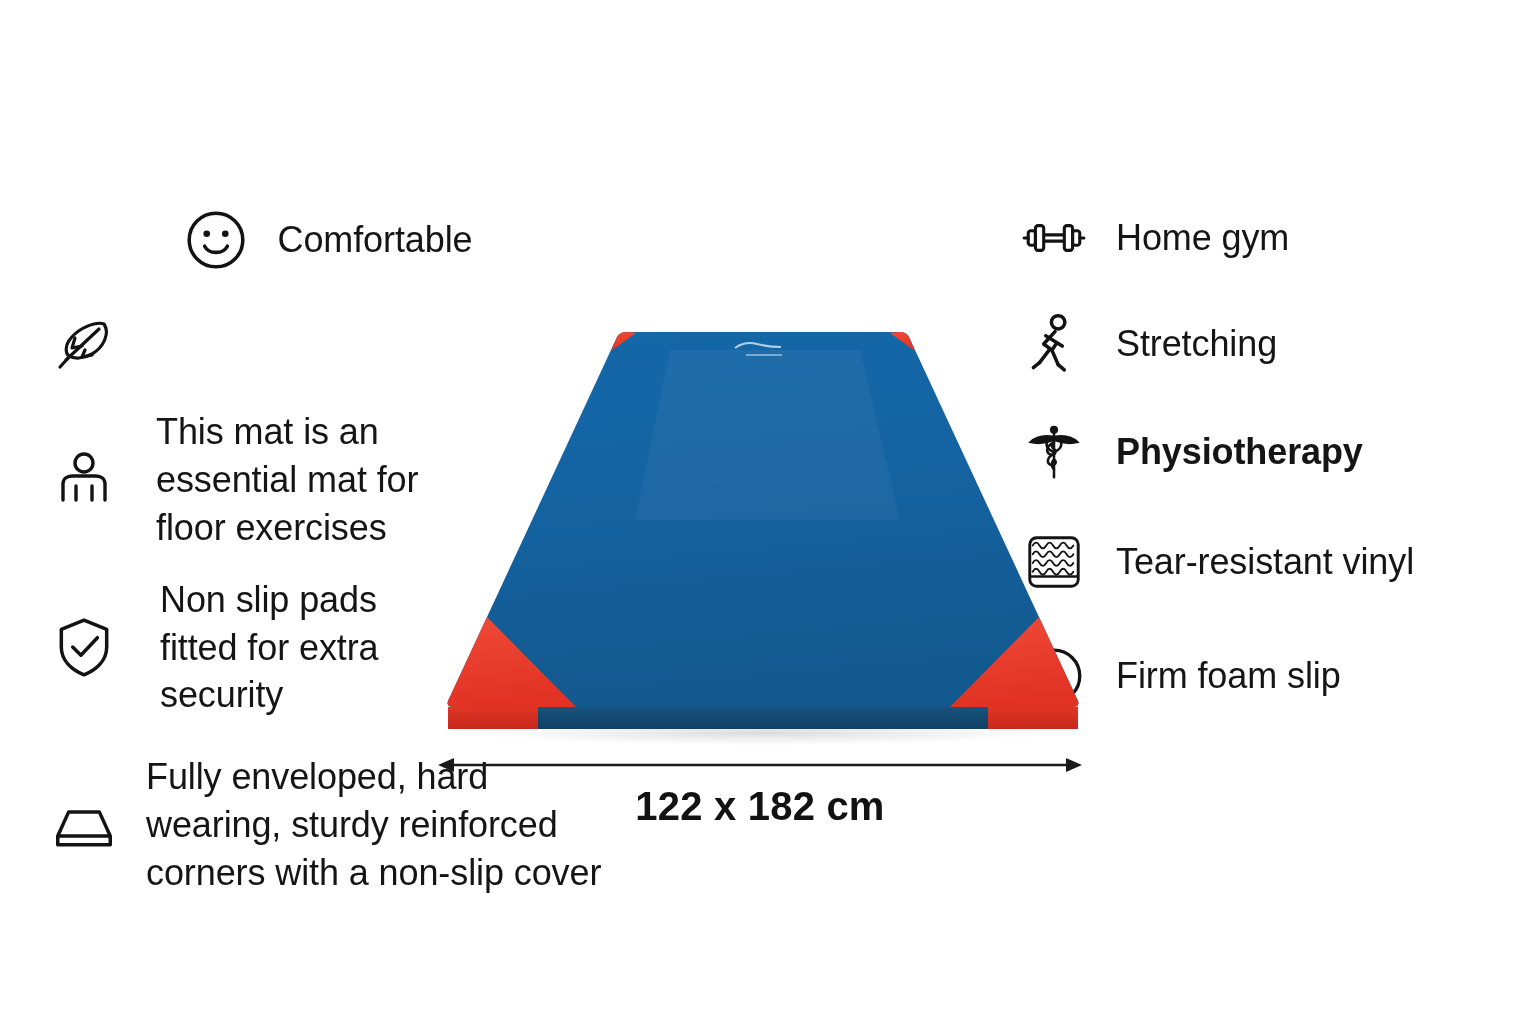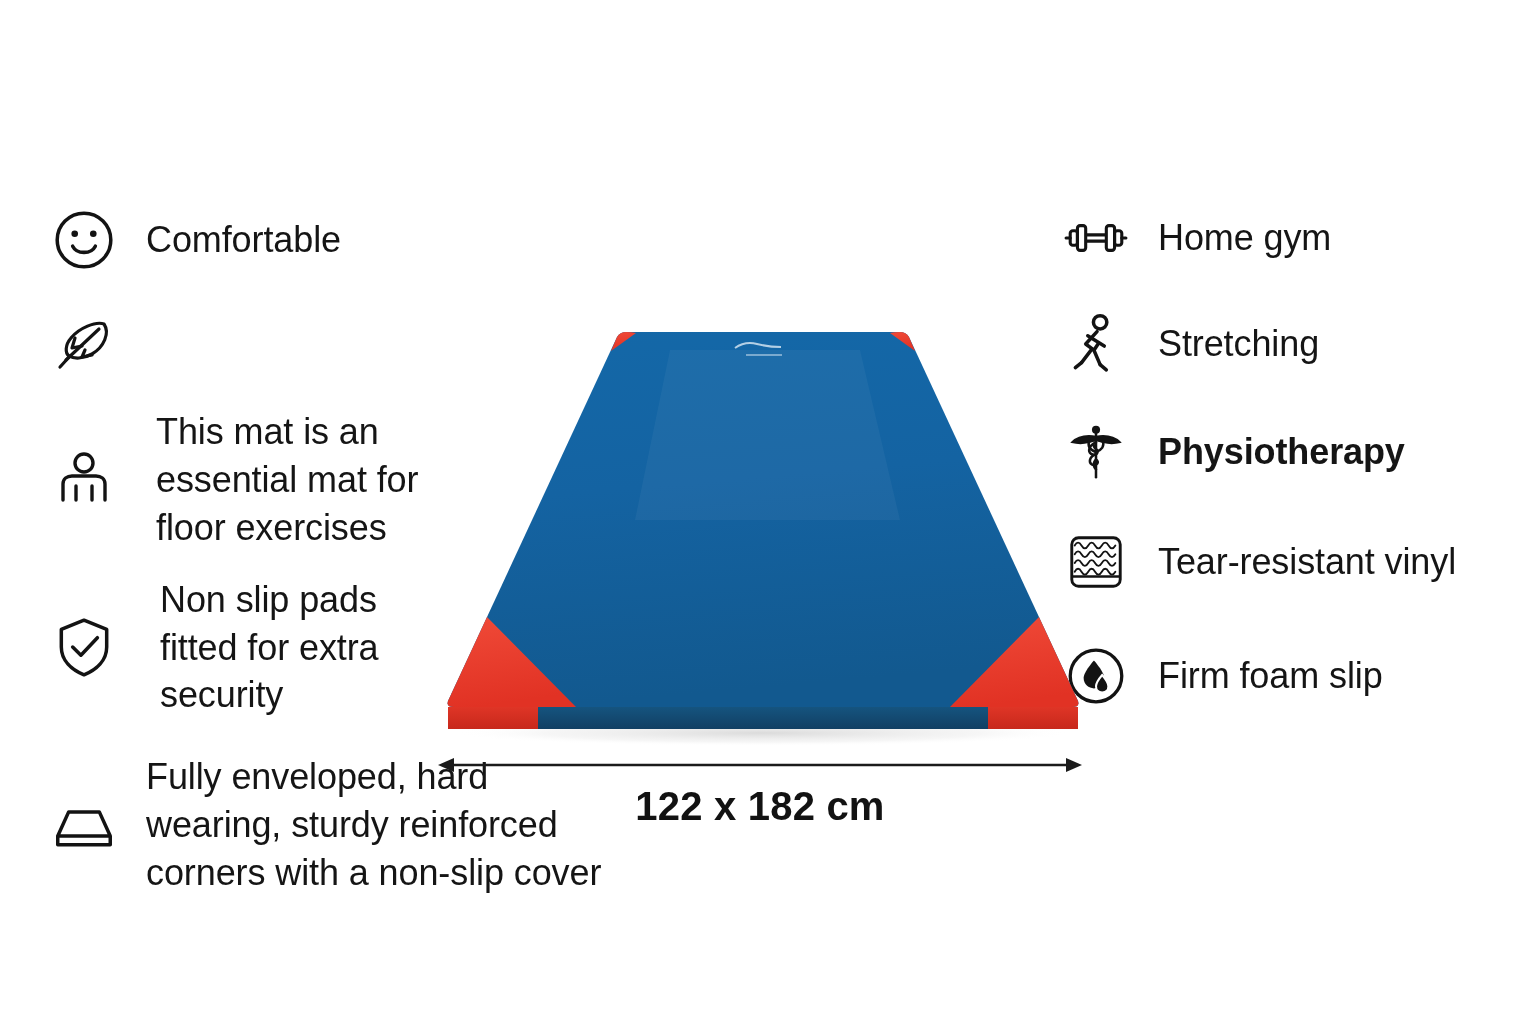--- a/index.html
+++ b/index.html
@@ -19,21 +19,21 @@
     overflow: hidden;
   }
 
   
   .col {
     position: absolute;
     display: flex;
     flex-direction: column;
   }
   #left-column  { left: 44px;  top: 200px; width: 560px; }
-  #right-column { left: 1056px; top: 198px; width: 470px; }
+  #right-column { left: 1014px; top: 198px; width: 470px; }
 
   .feature {
     display: flex;
     align-items: center;
     gap: 22px;
   }
   .feature .ico {
     flex: 0 0 auto;
     width: 80px;
     height: 80px;
@@ -45,21 +45,21 @@
   .feature .ico svg { display: block; }
   .feature .txt {
     font-size: 36px;
     line-height: 1.33;
     letter-spacing: -0.1px;
     color: #151515;
     white-space: pre-line;
   }
 
   
-  #f-comfortable   { margin-top: 0px; }
+  #f-comfortable   { margin-top: 0px; justify-content: center; }
   #f-lightweight   { margin-top: 26px; }
   #f-essential     { margin-top: 22px; gap: 32px; }
   #f-nonslip       { margin-top: 24px; gap: 36px; }
   #f-enveloped     { margin-top: 34px; }
 
   #r-homegym       { margin-top: 0px; }
   #r-stretching    { margin-top: 26px; }
   #r-physio        { margin-top: 28px; font-weight: bold; }
   #r-vinyl         { margin-top: 30px; }
   #r-foam          { margin-top: 34px; }

